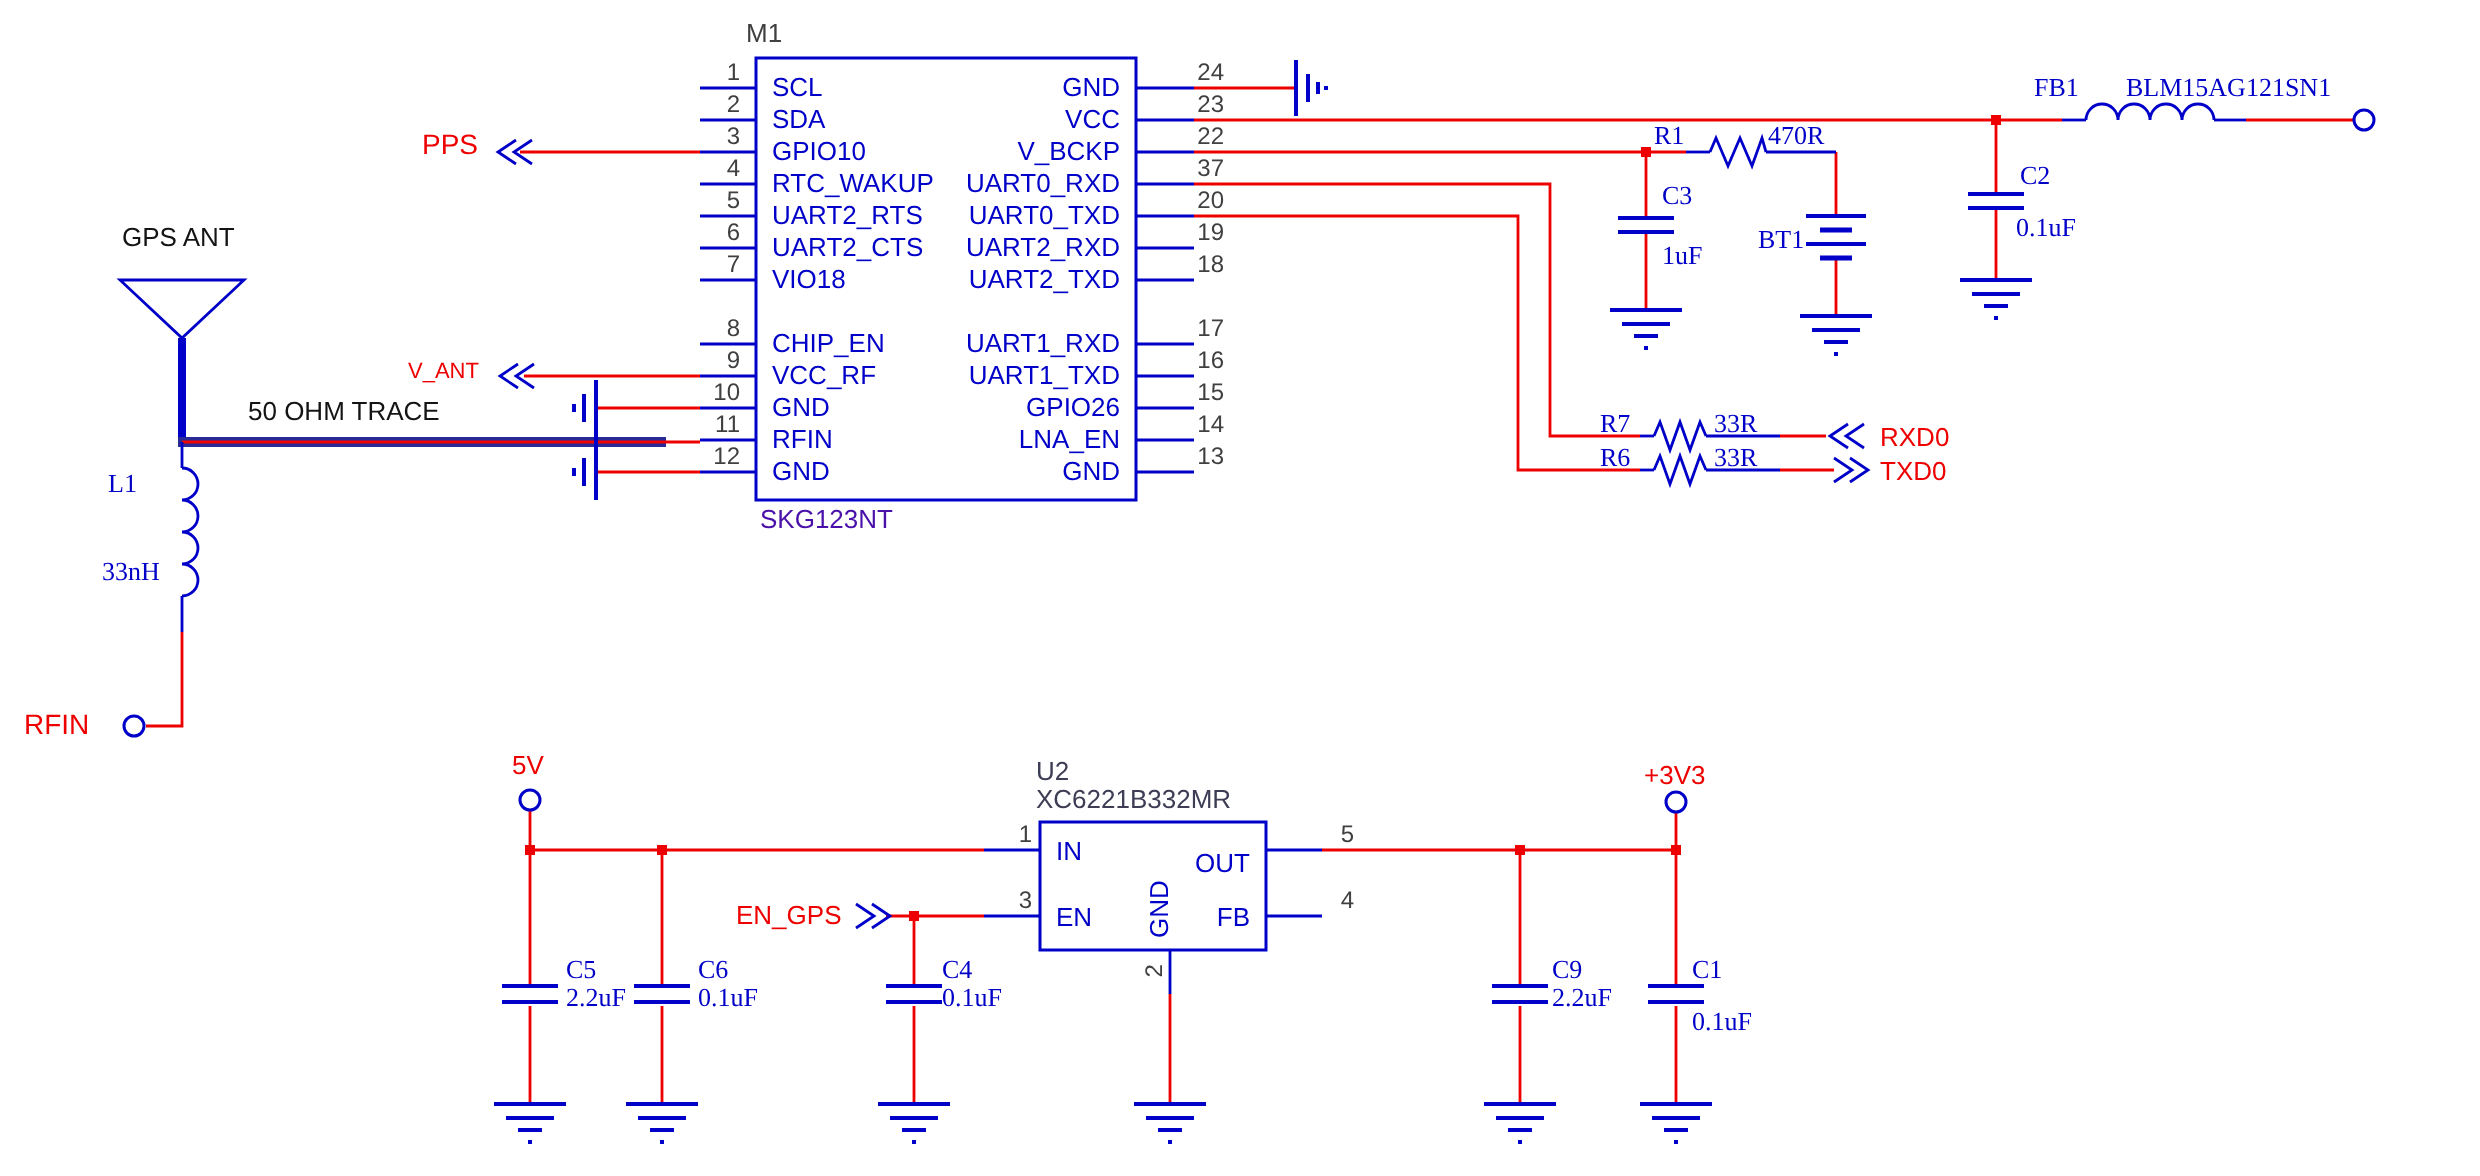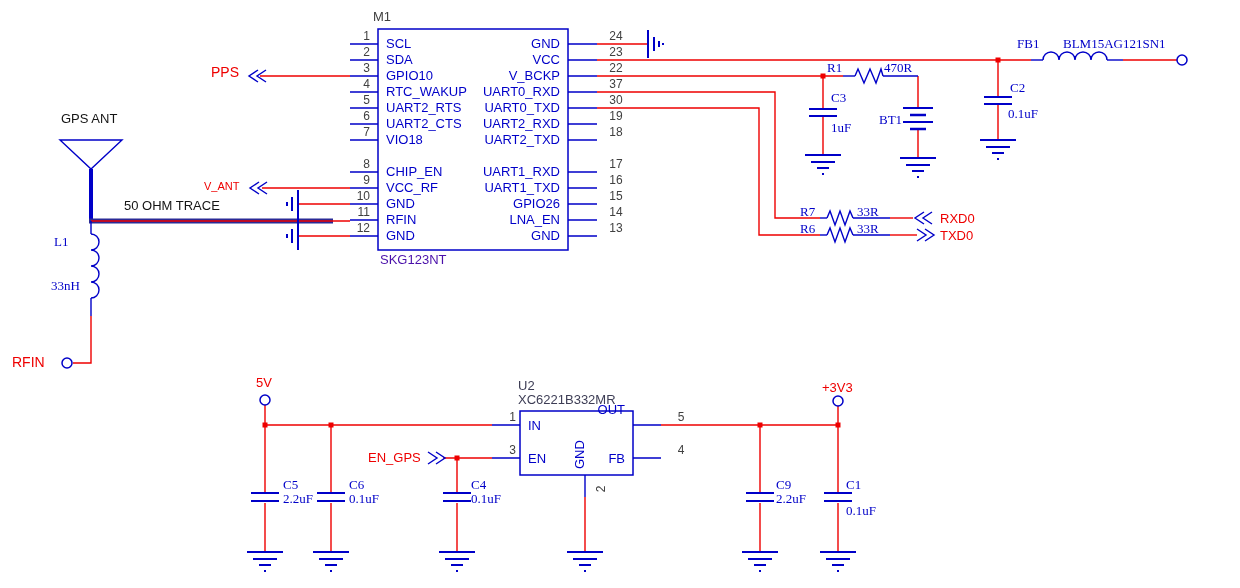--- a/index.html
+++ b/index.html
@@ -5,21 +5,21 @@
   html,body{margin:0;padding:0;background:#ffffff;}
   #sheet{position:relative;width:1192px;height:588px;background:#ffffff;overflow:hidden;
          font-family:"Liberation Sans",sans-serif;}
   #gfx{position:absolute;left:0;top:0;}
   .lbl{position:absolute;font:13px/15px "Liberation Sans",sans-serif;white-space:nowrap;}
   .blue{color:#0000c8;font-family:Liberation Serif, serif;} .red{color:#ee0000;} .dark{color:#404040;}
   .dark2{color:#3d3d55;} .purple{color:#4a10aa;} .black{color:#141414;}
   .sm{font-size:11px;line-height:13px;} .md14{font-size:14px;line-height:16px;}
   .pnum{position:absolute;font:12px/14px "Liberation Sans",sans-serif;color:#404040;
         width:40px;text-align:right;white-space:nowrap;}
-  .pnumr{text-align:center;margin-left:24px;}
+  .pnumr{text-align:right;}
   .pname{position:absolute;font:13px/15px "Liberation Sans",sans-serif;color:#0000c8;white-space:nowrap;}
   .pnamer{width:130px;text-align:right;}
   .rot{transform:rotate(-90deg);transform-origin:0 0;}
   
   .w{stroke:#ee0000;stroke-width:1.4;fill:none;}
   .b{stroke:#0000c8;stroke-width:1.4;fill:none;}
   .b2{stroke:#0000c8;stroke-width:2;fill:none;}
   .b25{stroke:#0000c8;stroke-width:2.5;fill:none;}
   .box{stroke:#0000c8;stroke-width:1.5;fill:#ffffff;}
   .trace{stroke:#2a2a96;stroke-width:5;fill:none;}
@@ -234,21 +234,21 @@
   <div class="pname" style="left:386px;top:164px">CHIP_EN</div>
   <div class="pname" style="left:386px;top:180px">VCC_RF</div>
   <div class="pname" style="left:386px;top:196px">GND</div>
   <div class="pname" style="left:386px;top:212px">RFIN</div>
   <div class="pname" style="left:386px;top:228px">GND</div>
 
   <div class="pnum pnumr" style="left:572px;top:29px">24</div>
   <div class="pnum pnumr" style="left:572px;top:45px">23</div>
   <div class="pnum pnumr" style="left:572px;top:61px">22</div>
   <div class="pnum pnumr" style="left:572px;top:77px">37</div>
-  <div class="pnum pnumr" style="left:572px;top:93px">30</div>
+  <div class="pnum pnumr" style="left:572px;top:93px">20</div>
   <div class="pnum pnumr" style="left:572px;top:109px">19</div>
   <div class="pnum pnumr" style="left:572px;top:125px">18</div>
   <div class="pnum pnumr" style="left:572px;top:157px">17</div>
   <div class="pnum pnumr" style="left:572px;top:173px">16</div>
   <div class="pnum pnumr" style="left:572px;top:189px">15</div>
   <div class="pnum pnumr" style="left:572px;top:205px">14</div>
   <div class="pnum pnumr" style="left:572px;top:221px">13</div>
 
   <div class="pname pnamer" style="left:430px;top:36px">GND</div>
   <div class="pname pnamer" style="left:430px;top:52px">VCC</div>
@@ -287,21 +287,21 @@
   <div class="lbl blue" style="left:857px;top:204px">33R</div>
   <div class="lbl blue" style="left:800px;top:221px">R6</div>
   <div class="lbl blue" style="left:857px;top:221px">33R</div>
   <div class="lbl red" style="left:940px;top:211px">RXD0</div>
   <div class="lbl red" style="left:940px;top:228px">TXD0</div>
 
   <div class="lbl dark2" style="left:518px;top:378px">U2</div>
   <div class="lbl dark2" style="left:518px;top:392px">XC6221B332MR</div>
   <div class="pname" style="left:528px;top:418px">IN</div>
   <div class="pname" style="left:528px;top:451px">EN</div>
-  <div class="pname" style="left:575px;top:402px;width:50px;text-align:right">OUT</div>
+  <div class="pname" style="left:575px;top:424px;width:50px;text-align:right">OUT</div>
   <div class="pname" style="left:585px;top:451px;width:40px;text-align:right">FB</div>
   <div class="pname rot" style="left:572px;top:469px">GND</div>
   <div class="pnum" style="left:476px;top:410px">1</div>
   <div class="pnum" style="left:476px;top:443px">3</div>
   <div class="pnum pnumr" style="left:637px;top:410px">5</div>
   <div class="pnum pnumr" style="left:637px;top:443px">4</div>
   <div class="pnum pnumr rot" style="left:570px;top:496px;width:14px">2</div>
 
   <div class="lbl red" style="left:256px;top:375px">5V</div>
   <div class="lbl red" style="left:368px;top:450px">EN_GPS</div>

